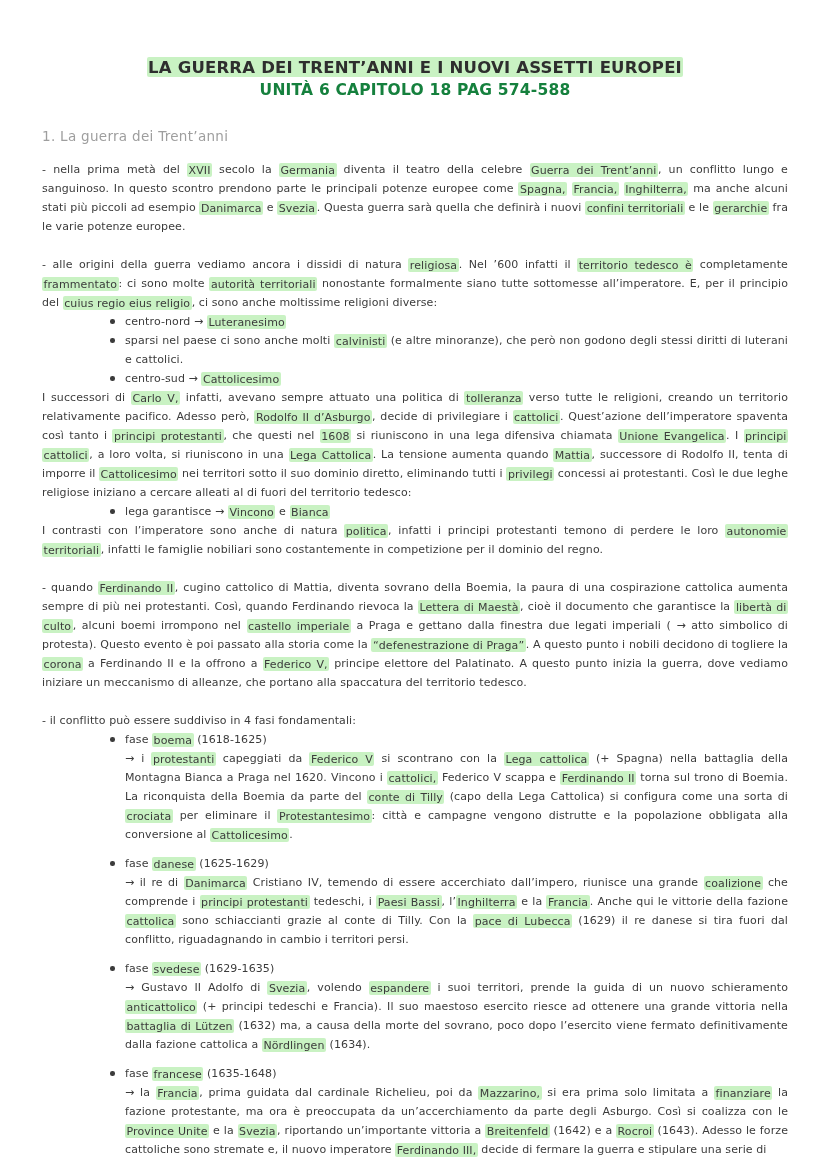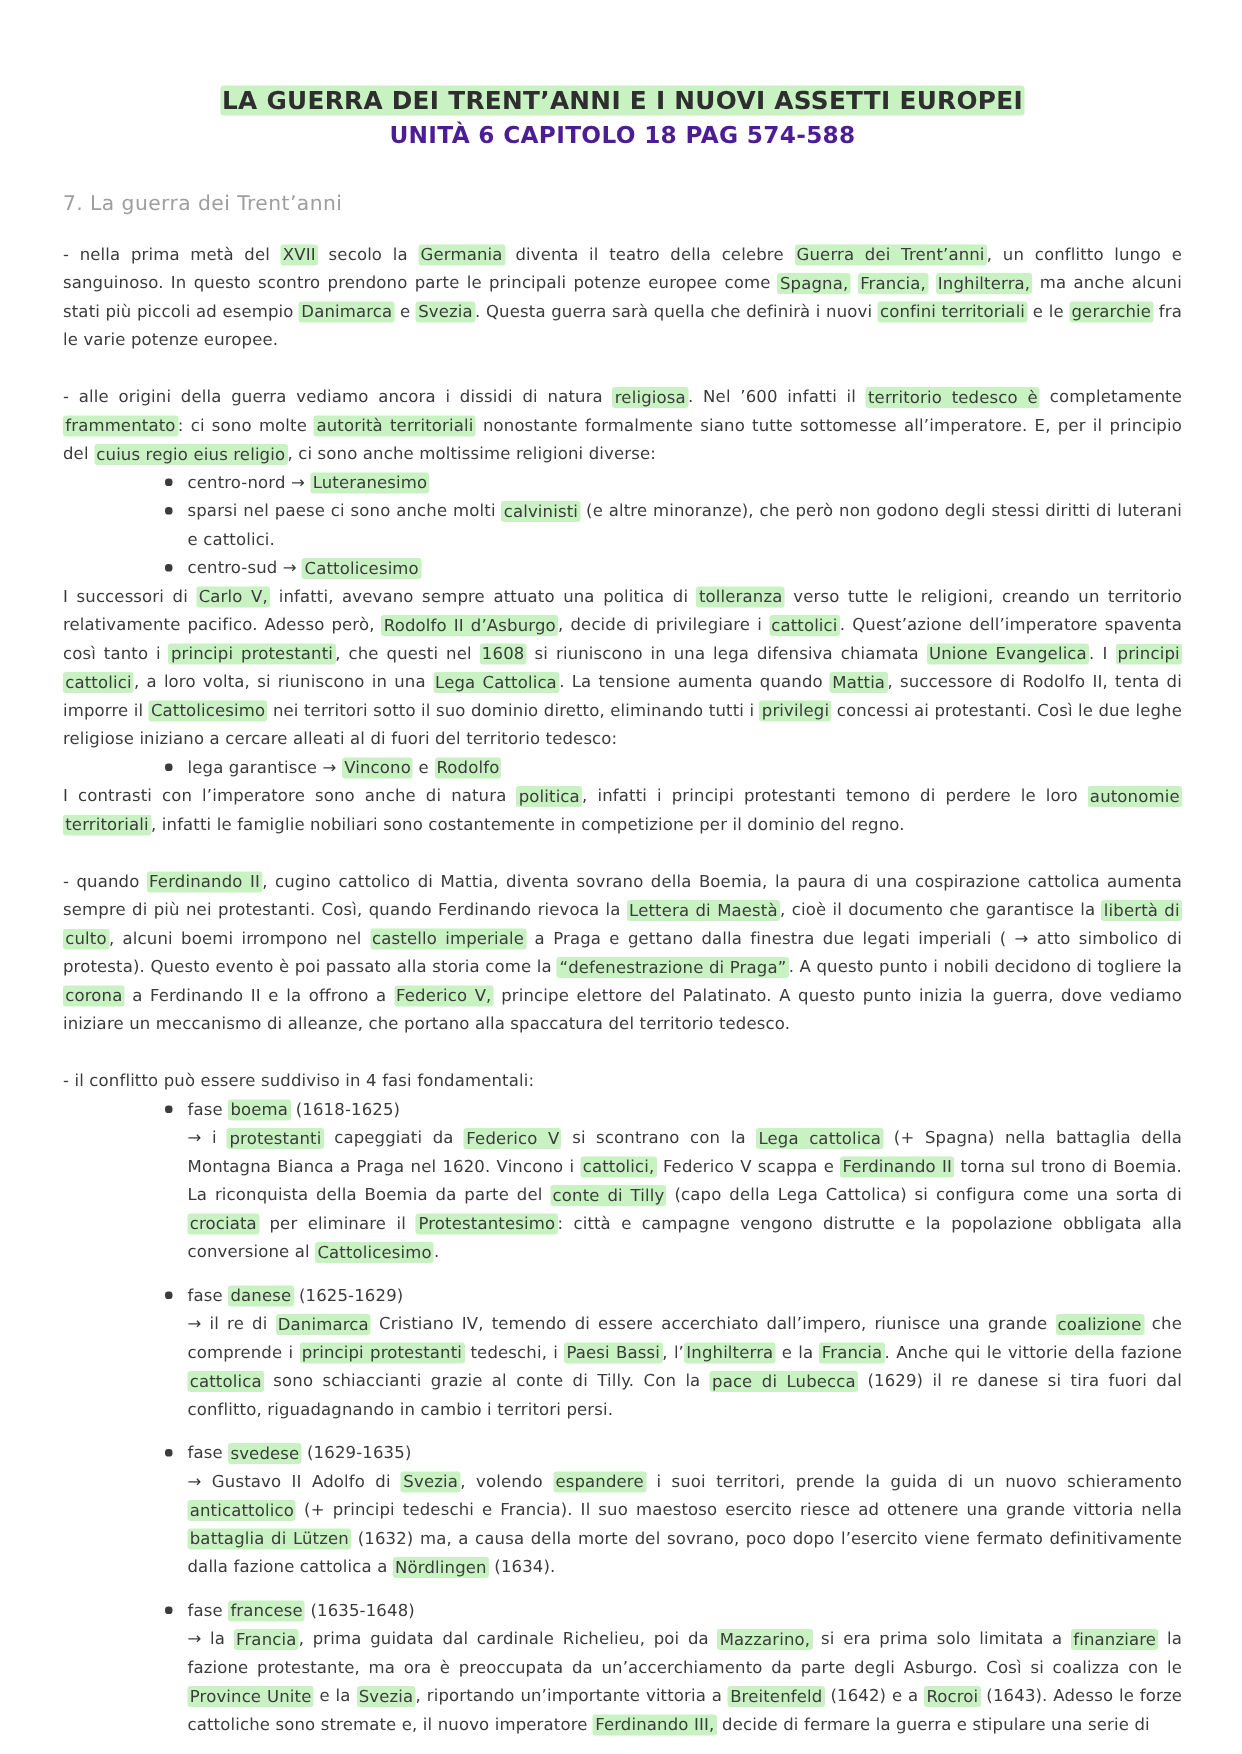--- a/index.html
+++ b/index.html
@@ -11,21 +11,21 @@
   .page {
     box-sizing:border-box; width:828px; height:1169px;
     padding:56px 40px 0 42px; background:#ffffff;
   }
   .title {
     margin:0; text-align:center; font-size:16.5px; font-weight:700;
     color:#2e2e2e; letter-spacing:0.2px; line-height:22px;
   }
   .subtitle {
     margin:1px 0 0 0; text-align:center; font-size:15.5px; font-weight:700;
-    color:#4c1d95; letter-spacing:0.2px; line-height:22px;
+    color:#15803d; letter-spacing:0.2px; line-height:22px;
   }
   .heading {
     margin-top:27px; font-size:13.5px; font-weight:400; color:#9e9e9e;
     letter-spacing:0.3px;
   }
   .doc-body { margin-top:16px; }
   .p, .li {
     font-size:11px; line-height:19px; color:#3b3b3b;
     text-align:justify; letter-spacing:0.1px;
   }
@@ -40,29 +40,29 @@
     background:#c9f2c3; border-radius:2px; padding:0.5px 1.5px;
     box-decoration-break:clone; -webkit-box-decoration-break:clone;
   }
 </style>
 </head>
 <body>
 
 <div class="page">
   <h1 class="title"><span class="hl">LA GUERRA DEI TRENT’ANNI E I NUOVI ASSETTI EUROPEI</span></h1>
   <div class="subtitle">UNITÀ 6 CAPITOLO 18 PAG 574-588</div>
-  <div class="heading">7. La guerra dei Trent’anni</div>
+  <div class="heading">1. La guerra dei Trent’anni</div>
   <div class="doc-body">
       <div class="p"><span>- nella prima metà del </span><span class="hl">XVII</span><span> secolo la </span><span class="hl">Germania</span><span> diventa il teatro della celebre </span><span class="hl">Guerra dei Trent’anni</span><span>, un conflitto lungo e sanguinoso. In questo scontro prendono parte le principali potenze europee come </span><span class="hl">Spagna,</span><span> </span><span class="hl">Francia,</span><span> </span><span class="hl">Inghilterra,</span><span> ma anche alcuni stati più piccoli ad esempio </span><span class="hl">Danimarca</span><span> e </span><span class="hl">Svezia</span><span>. Questa guerra sarà quella che definirà i nuovi </span><span class="hl">confini territoriali</span><span> e le </span><span class="hl">gerarchie</span><span> fra le varie potenze europee.</span></div>
       <div class="p gap"><span>- alle origini della guerra vediamo ancora i dissidi di natura </span><span class="hl">religiosa</span><span>. Nel ’600 infatti il </span><span class="hl">territorio tedesco è</span><span> completamente </span><span class="hl">frammentato</span><span>: ci sono molte </span><span class="hl">autorità territoriali</span><span> nonostante formalmente siano tutte sottomesse all’imperatore. E, per il principio del </span><span class="hl">cuius regio eius religio</span><span>, ci sono anche moltissime religioni diverse:</span></div>
       <div class="li"><span>centro-nord → </span><span class="hl">Luteranesimo</span></div>
       <div class="li"><span>sparsi nel paese ci sono anche molti </span><span class="hl">calvinisti</span><span> (e altre minoranze), che però non godono degli stessi diritti di luterani e cattolici.</span></div>
       <div class="li"><span>centro-sud → </span><span class="hl">Cattolicesimo</span></div>
       <div class="p"><span>I successori di </span><span class="hl">Carlo V,</span><span> infatti, avevano sempre attuato una politica di </span><span class="hl">tolleranza</span><span> verso tutte le religioni, creando un territorio relativamente pacifico. Adesso però, </span><span class="hl">Rodolfo II d’Asburgo</span><span>, decide di privilegiare i </span><span class="hl">cattolici</span><span>. Quest’azione dell’imperatore spaventa così tanto i </span><span class="hl">principi protestanti</span><span>, che questi nel </span><span class="hl">1608</span><span> si riuniscono in una lega difensiva chiamata </span><span class="hl">Unione Evangelica</span><span>. I </span><span class="hl">principi cattolici</span><span>, a loro volta, si riuniscono in una </span><span class="hl">Lega Cattolica</span><span>. La tensione aumenta quando </span><span class="hl">Mattia</span><span>, successore di Rodolfo II, tenta di imporre il </span><span class="hl">Cattolicesimo</span><span> nei territori sotto il suo dominio diretto, eliminando tutti i </span><span class="hl">privilegi</span><span> concessi ai protestanti. Così le due leghe religiose iniziano a cercare alleati al di fuori del territorio tedesco:</span></div>
-      <div class="li"><span>lega garantisce → </span><span class="hl">Vincono</span><span> e </span><span class="hl">Rodolfo</span></div>
+      <div class="li"><span>lega garantisce → </span><span class="hl">Vincono</span><span> e </span><span class="hl">Bianca</span></div>
       <div class="p"><span>I contrasti con l’imperatore sono anche di natura </span><span class="hl">politica</span><span>, infatti i principi protestanti temono di perdere le loro </span><span class="hl">autonomie territoriali</span><span>, infatti le famiglie nobiliari sono costantemente in competizione per il dominio del regno.</span></div>
       <div class="p gap"><span>- quando </span><span class="hl">Ferdinando II</span><span>, cugino cattolico di Mattia, diventa sovrano della Boemia, la paura di una cospirazione cattolica aumenta sempre di più nei protestanti. Così, quando Ferdinando rievoca la </span><span class="hl">Lettera di Maestà</span><span>, cioè il documento che garantisce la </span><span class="hl">libertà di culto</span><span>, alcuni boemi irrompono nel </span><span class="hl">castello imperiale</span><span> a Praga e gettano dalla finestra due legati imperiali ( → atto simbolico di protesta). Questo evento è poi passato alla storia come la </span><span class="hl">“defenestrazione di Praga”</span><span>. A questo punto i nobili decidono di togliere la </span><span class="hl">corona</span><span> a Ferdinando II e la offrono a </span><span class="hl">Federico V,</span><span> principe elettore del Palatinato. A questo punto inizia la guerra, dove vediamo iniziare un meccanismo di alleanze, che portano alla spaccatura del territorio tedesco.</span></div>
       <div class="p gap"><span>- il conflitto può essere suddiviso in 4 fasi fondamentali:</span></div>
       <div class="li"><span>fase </span><span class="hl">boema</span><span> (1618-1625)</span><br><span>→ i </span><span class="hl">protestanti</span><span> capeggiati da </span><span class="hl">Federico V</span><span> si scontrano con la </span><span class="hl">Lega cattolica</span><span> (+ Spagna) nella battaglia della Montagna Bianca a Praga nel 1620. Vincono i </span><span class="hl">cattolici,</span><span> Federico V scappa e </span><span class="hl">Ferdinando II</span><span> torna sul trono di Boemia. La riconquista della Boemia da parte del </span><span class="hl">conte di Tilly</span><span> (capo della Lega Cattolica) si configura come una sorta di </span><span class="hl">crociata</span><span> per eliminare il </span><span class="hl">Protestantesimo</span><span>: città e campagne vengono distrutte e la popolazione obbligata alla conversione al </span><span class="hl">Cattolicesimo</span><span>.</span></div>
       <div class="li gap-sm"><span>fase </span><span class="hl">danese</span><span> (1625-1629)</span><br><span>→ il re di </span><span class="hl">Danimarca</span><span> Cristiano IV, temendo di essere accerchiato dall’impero, riunisce una grande </span><span class="hl">coalizione</span><span> che comprende i </span><span class="hl">principi protestanti</span><span> tedeschi, i </span><span class="hl">Paesi Bassi</span><span>, l’</span><span class="hl">Inghilterra</span><span> e la </span><span class="hl">Francia</span><span>. Anche qui le vittorie della fazione </span><span class="hl">cattolica</span><span> sono schiaccianti grazie al conte di Tilly. Con la </span><span class="hl">pace di Lubecca</span><span> (1629) il re danese si tira fuori dal conflitto, riguadagnando in cambio i territori persi.</span></div>
       <div class="li gap-sm"><span>fase </span><span class="hl">svedese</span><span> (1629-1635)</span><br><span>→ Gustavo II Adolfo di </span><span class="hl">Svezia</span><span>, volendo </span><span class="hl">espandere</span><span> i suoi territori, prende la guida di un nuovo schieramento </span><span class="hl">anticattolico</span><span> (+ principi tedeschi e Francia). Il suo maestoso esercito riesce ad ottenere una grande vittoria nella </span><span class="hl">battaglia di Lützen</span><span> (1632) ma, a causa della morte del sovrano, poco dopo l’esercito viene fermato definitivamente dalla fazione cattolica a </span><span class="hl">Nördlingen</span><span> (1634).</span></div>
       <div class="li gap-sm"><span>fase </span><span class="hl">francese</span><span> (1635-1648)</span><br><span>→ la </span><span class="hl">Francia</span><span>, prima guidata dal cardinale Richelieu, poi da </span><span class="hl">Mazzarino,</span><span> si era prima solo limitata a </span><span class="hl">finanziare</span><span> la fazione protestante, ma ora è preoccupata da un’accerchiamento da parte degli Asburgo. Così si coalizza con le </span><span class="hl">Province Unite</span><span> e la </span><span class="hl">Svezia</span><span>, riportando un’importante vittoria a </span><span class="hl">Breitenfeld</span><span> (1642) e a </span><span class="hl">Rocroi</span><span> (1643). Adesso le forze cattoliche sono stremate e, il nuovo imperatore </span><span class="hl">Ferdinando III,</span><span> decide di fermare la guerra e stipulare una serie di </span></div>
     </div>
 </div>
 

